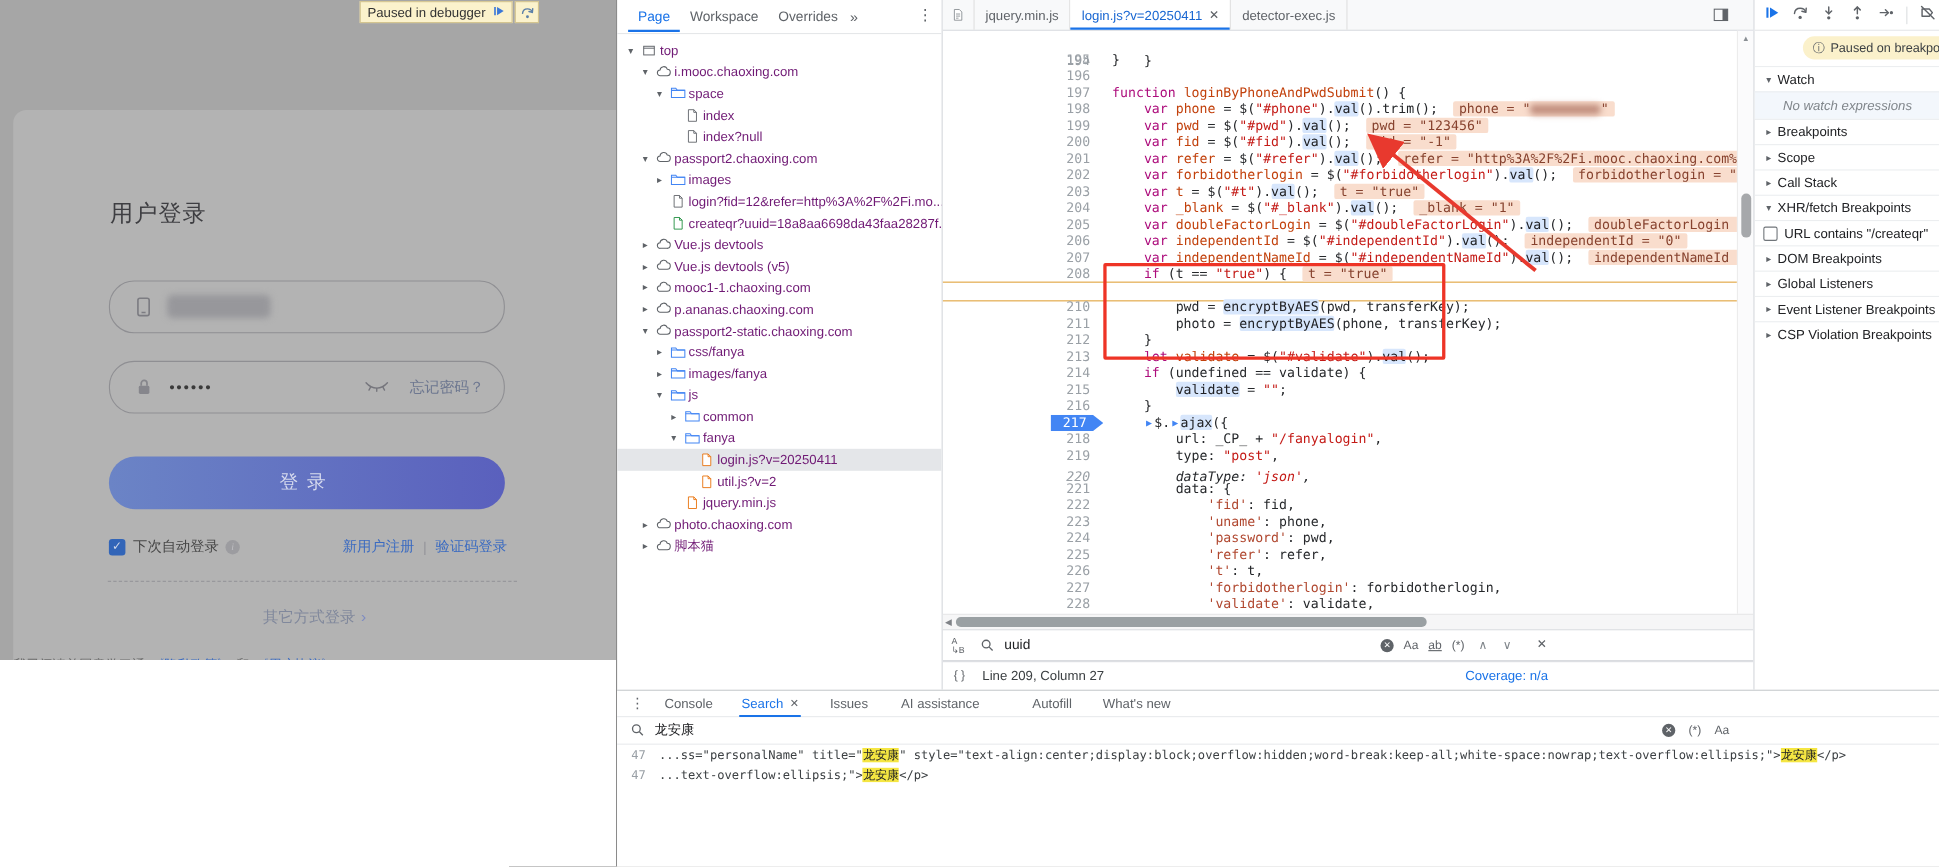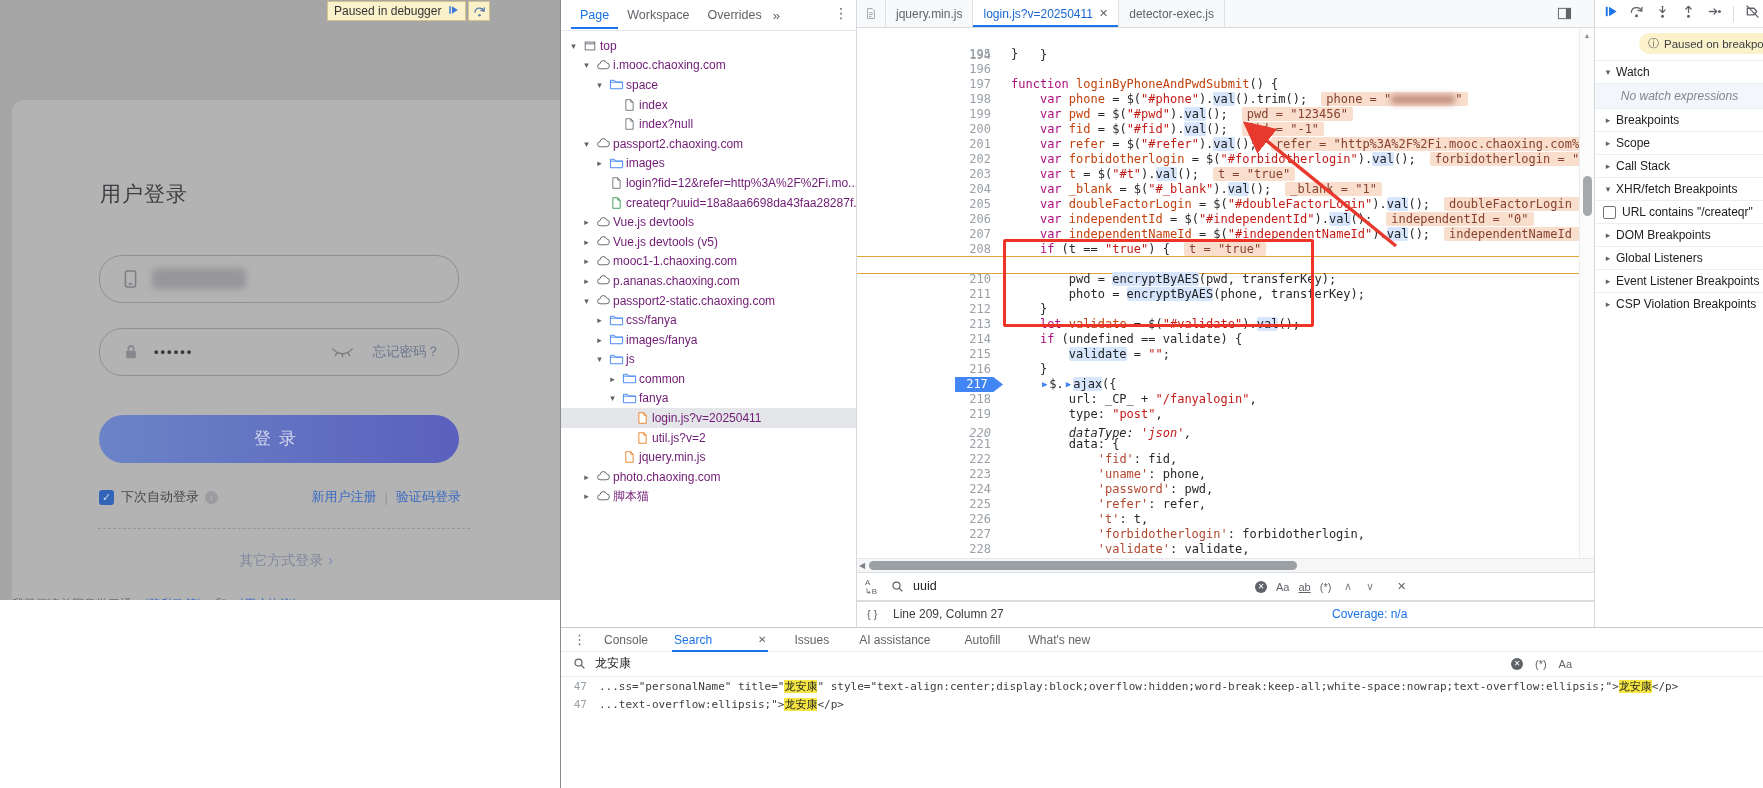--- a/index.html
+++ b/index.html
@@ -100,21 +100,21 @@
   .sh{height:22px;display:flex;align-items:center;font-size:12px;color:#202124;border-top:1px solid #eceef0;cursor:pointer;}
   .sh .tchev{width:16px;padding-left:5px;}
   .s-empty{height:24px;background:#f3f7fc;text-align:center;font-style:italic;color:#80868b;font-size:12px;line-height:24px;border-top:1px solid #eceef0;}
   .s-cb{height:22px;display:flex;align-items:center;padding-left:8px;font-size:12px;border-top:1px solid #eceef0;}
   .s-cb .box{width:11px;height:11px;border:1px solid #70757a;border-radius:2px;margin-right:6px;flex:none;}
   
   .drawer{position:absolute;left:0;top:627px;width:1203px;height:161px;background:#fff;border-top:1px solid #c8cbce;box-sizing:border-box;}
   .drawer-tabs{height:24px;border-bottom:1px solid #e8eaed;display:flex;align-items:center;font-size:12px;color:#5f6368;box-sizing:border-box;}
   .drawer-tabs .kb{margin-left:12px;font-size:13px;cursor:pointer;}
   .dtab{display:flex;align-items:center;height:24px;padding:0 2px;cursor:pointer;white-space:nowrap;}
-  .dtab.active{color:#1a73e8;box-shadow:inset 0 -2px 0 #1a73e8;gap:40px;}
+  .dtab.active{color:#1a73e8;box-shadow:inset 0 -2px 0 #1a73e8;}
   .dtab .xx{margin-left:6px;font-size:10px;color:#5f6368;}
   .drawer-search{height:24px;border-bottom:1px solid #e8eaed;position:relative;font-size:12px;}
   .ds-icon{position:absolute;left:12px;top:5px;}
   .ds-q{position:absolute;left:34px;top:0;line-height:23px;color:#202124;}
   .ds-ics{position:absolute;left:950px;top:0;height:23px;display:flex;align-items:center;gap:12px;color:#5f6368;font-size:11px;}
   .rrow{height:18px;display:flex;align-items:center;font-family:"DejaVu Sans Mono","Liberation Mono",monospace;font-size:11px;color:#3c4043;white-space:nowrap;overflow:hidden;cursor:pointer;}
   .rnum{width:26px;text-align:right;color:#9aa0a6;margin-right:12px;flex:none;}
   .rhl{background:#f5e642;color:#202124;}
 </style>
 </head>
@@ -640,21 +640,21 @@
           <span class="dtab active" style="margin-left: 22px;">
             <span>Search</span>
             <span class="xx">✕</span>
           </span>
           <span class="dtab" style="margin-left: 24px;">
             <span>Issues</span>
           </span>
           <span class="dtab" style="margin-left: 26px;">
             <span>AI assistance</span>
           </span>
-          <span class="dtab" style="margin-left: 30px;">
+          <span class="dtab" style="margin-left: 44px;">
             <span>Autofill</span>
           </span>
           <span class="dtab" style="margin-left: 24px;">
             <span>What's new</span>
           </span>
         </div>
       <div class="drawer-search">
         <span class="ds-icon" id="ds-search-ic"><svg width="13" height="13" viewBox="0 0 16 16">
               <circle cx="6.8" cy="6.8" r="4.3" fill="none" stroke="#5f6368" stroke-width="1.5"></circle>
               <path d="M10.2 10.2L14 14" stroke="#5f6368" stroke-width="1.5"></path>

